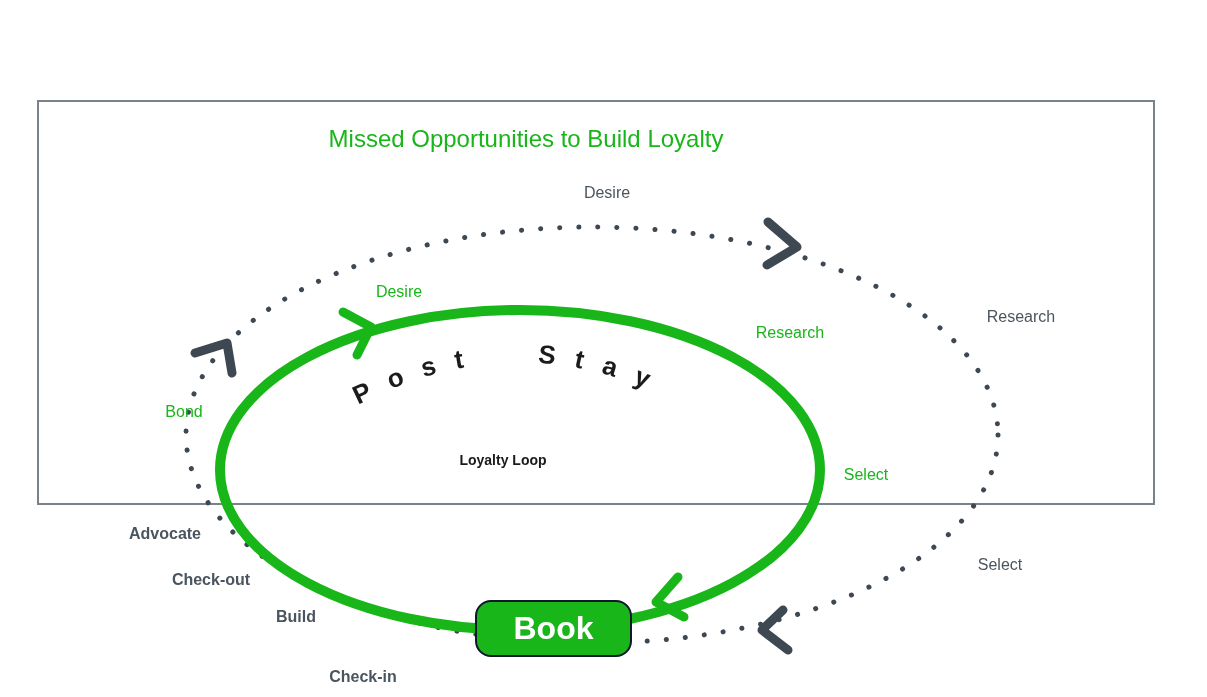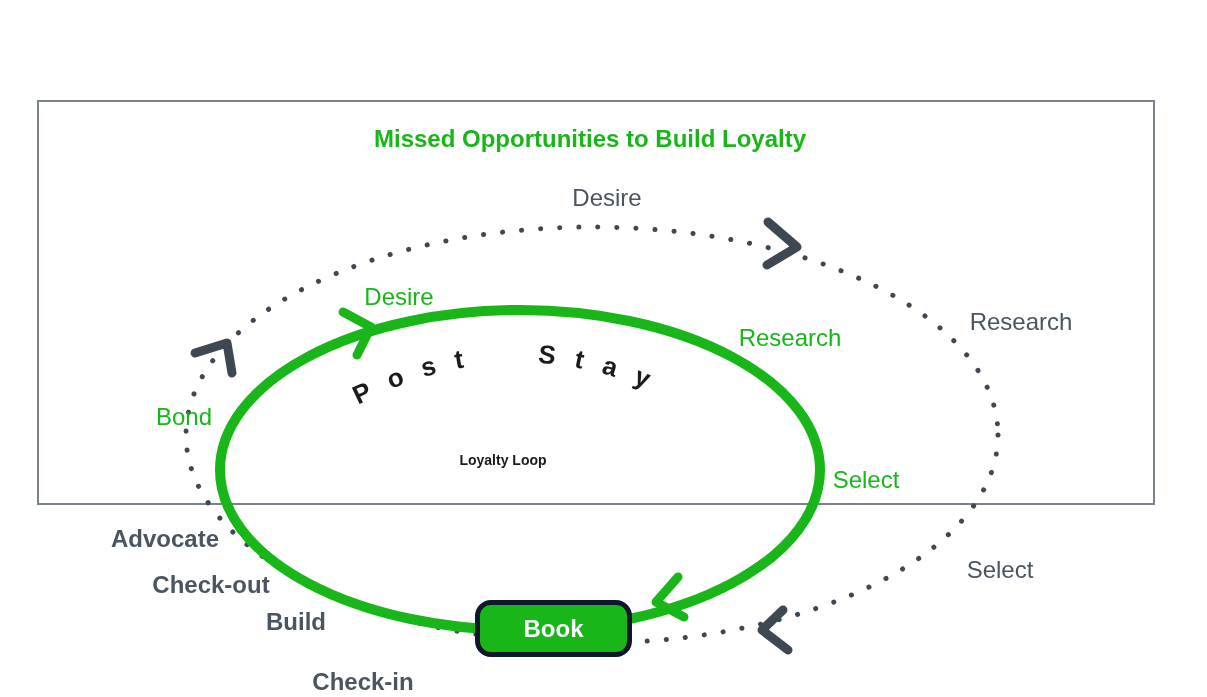--- a/index.html
+++ b/index.html
@@ -26,38 +26,38 @@
     top: 100px;
     width: 1118px;
     height: 405px;
     border: 2px solid #79828b;
     box-sizing: border-box;
     background: transparent;
     z-index: 1;
   }
   .panel-heading {
     position: absolute;
-    left: 590px;
+    left: 526px;
     top: 125px;
     transform: translateX(-50%);
     font-size: 24px;
-    font-weight: 700;
+    font-weight: 400;
     color: #18b618;
     white-space: nowrap;
     z-index: 3;
   }
   svg.diagram {
     position: absolute;
     left: 0; top: 0;
     z-index: 2;
   }
   .lbl {
     position: absolute;
     transform: translateX(-50%);
-    font-size: 24px;
+    font-size: 16px;
     color: #4a5560;
     white-space: nowrap;
     z-index: 3;
   }
   .lbl.bold { font-weight: 700; }
   .lbl.green { color: #18b618; font-weight: 500; }
   .loyalty-center {
     position: absolute;
     left: 503px;
     top: 452px;
@@ -69,27 +69,27 @@
     z-index: 3;
   }
   .book-button {
     position: absolute;
     left: 475px;
     top: 600px;
     width: 157px;
     height: 57px;
     box-sizing: border-box;
     background: #18b618;
-    border: 5px solid #0f172a;
+    border: 2px solid #0f172a;
     border-radius: 16px;
     display: flex;
     align-items: center;
     justify-content: center;
     color: #ffffff;
-    font-size: 24px;
+    font-size: 32px;
     font-weight: 700;
     z-index: 4;
   }
 </style>
 </head>
 <body>
 
 <div class="canvas">
 
 

